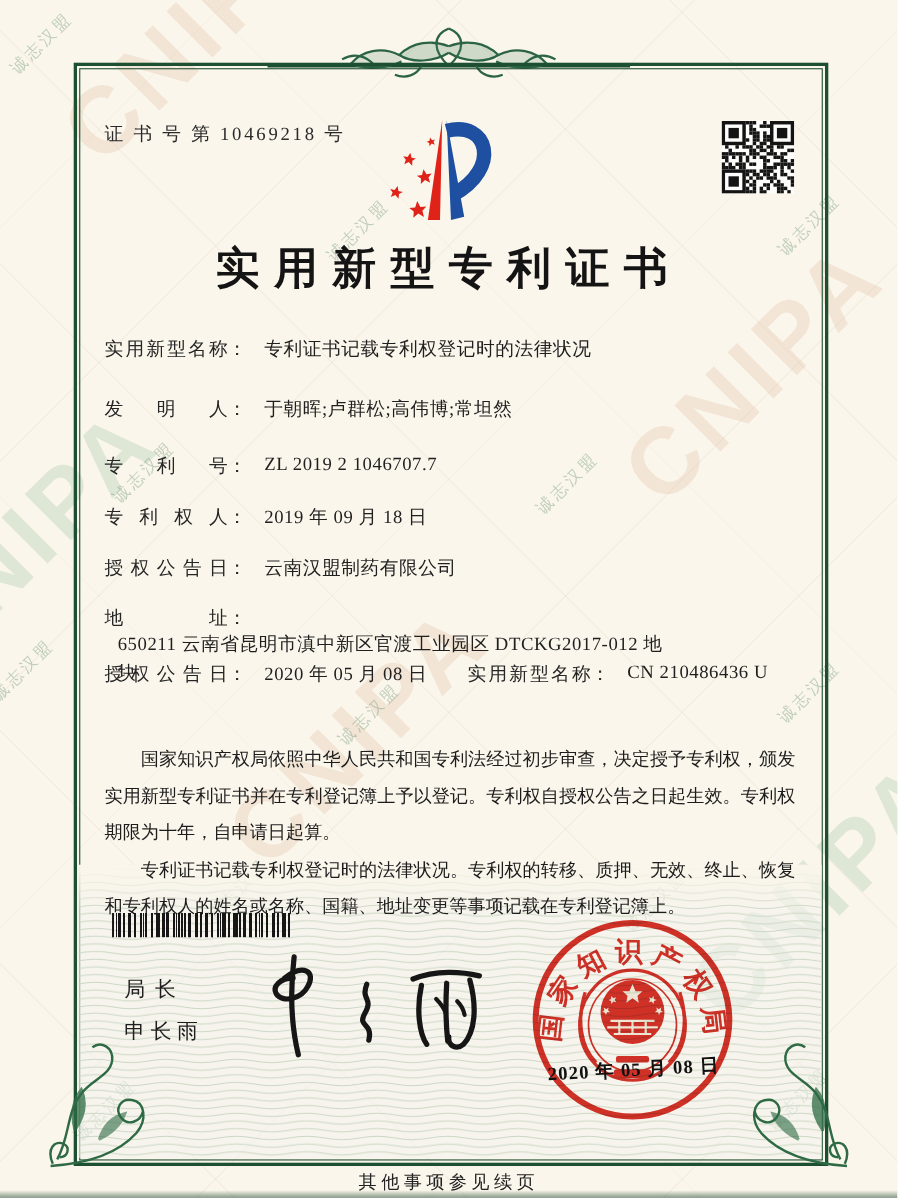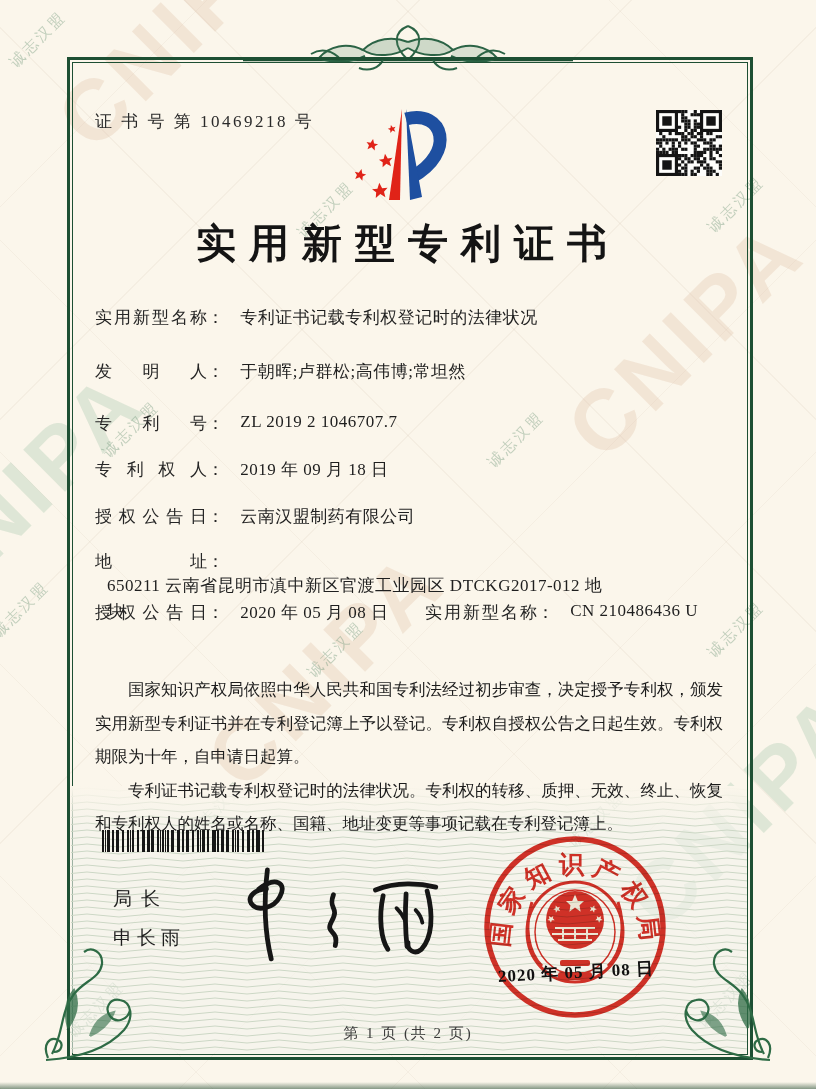--- a/index.html
+++ b/index.html
@@ -422,16 +422,16 @@
           <path d="M107,96 V108"></path>
       </g>
       <path d="M52,70 C44,95 48,120 62,134" fill="none" stroke="#d5281e" stroke-width="3"></path>
       <path d="M138,70 C146,95 142,120 128,134" fill="none" stroke="#d5281e" stroke-width="3"></path>
       <rect x="80" y="128" width="30" height="6" rx="2" fill="#d5281e"></rect>
       <rect x="78" y="140" width="34" height="8" rx="3" fill="#d5281e"></rect>
     </g>
   </svg>
   <div class="seal-date">2020 年 05 月 08 日</div>
 
-  <div class="page-indicator">第 1 页 (共 2 页)</div>
+  <div class="continuation">其他事项参见续页</div>
 
   <div class="bottom-edge"></div>
 </div>
 
 </body></html>

